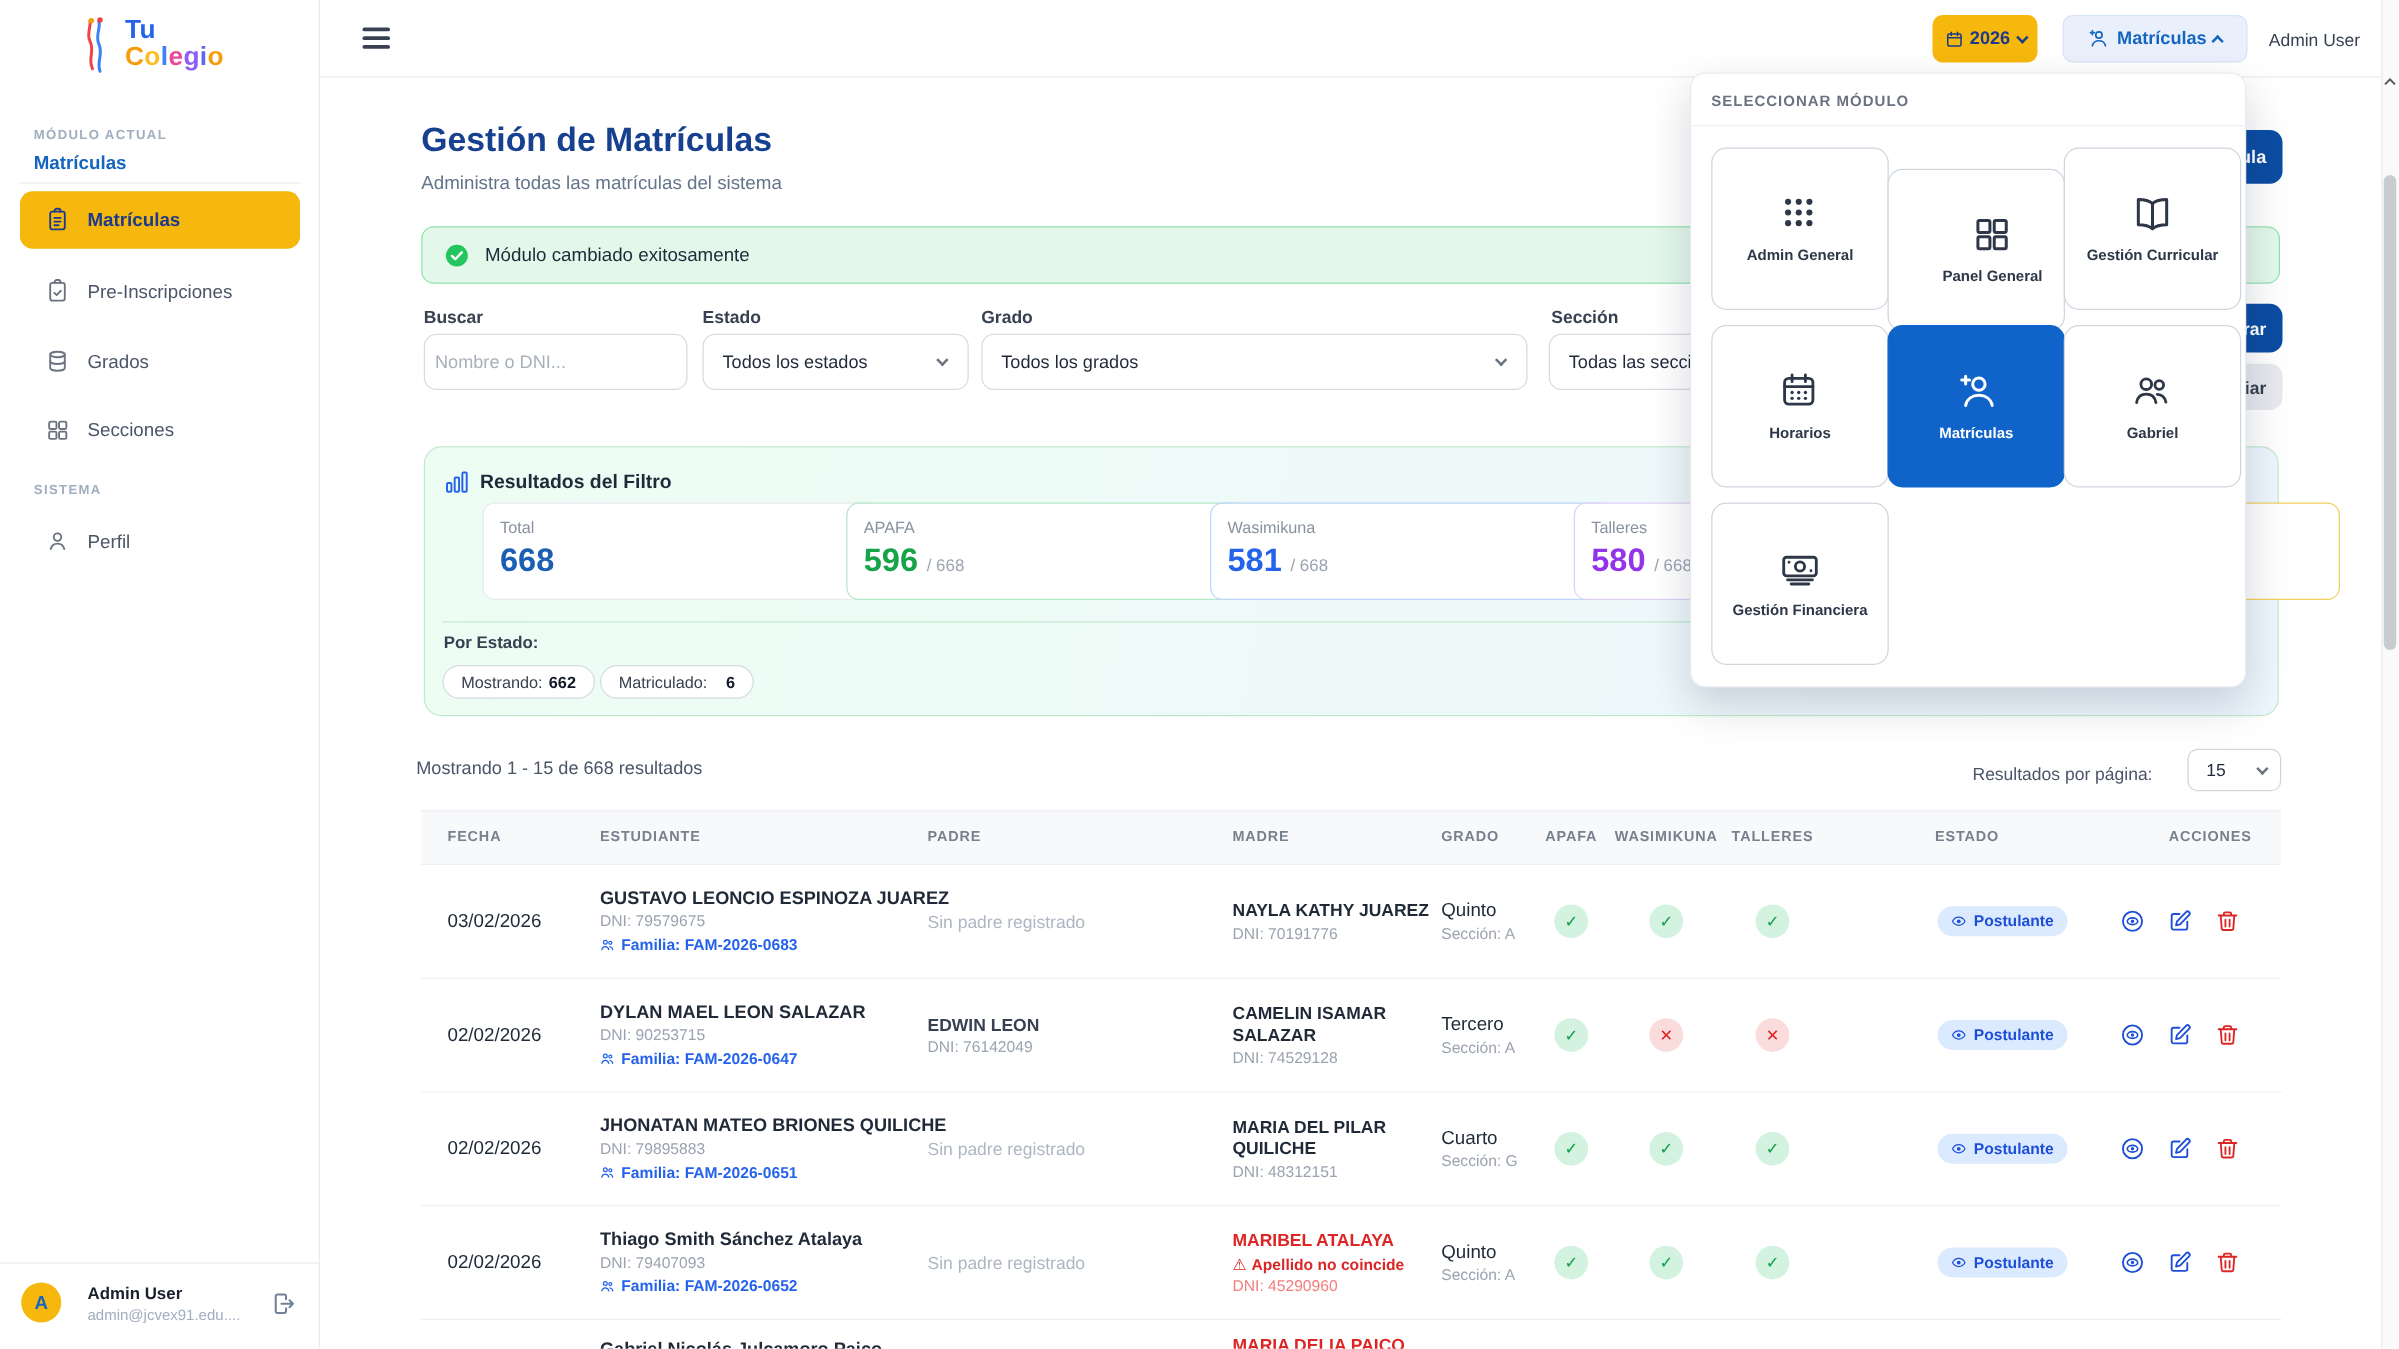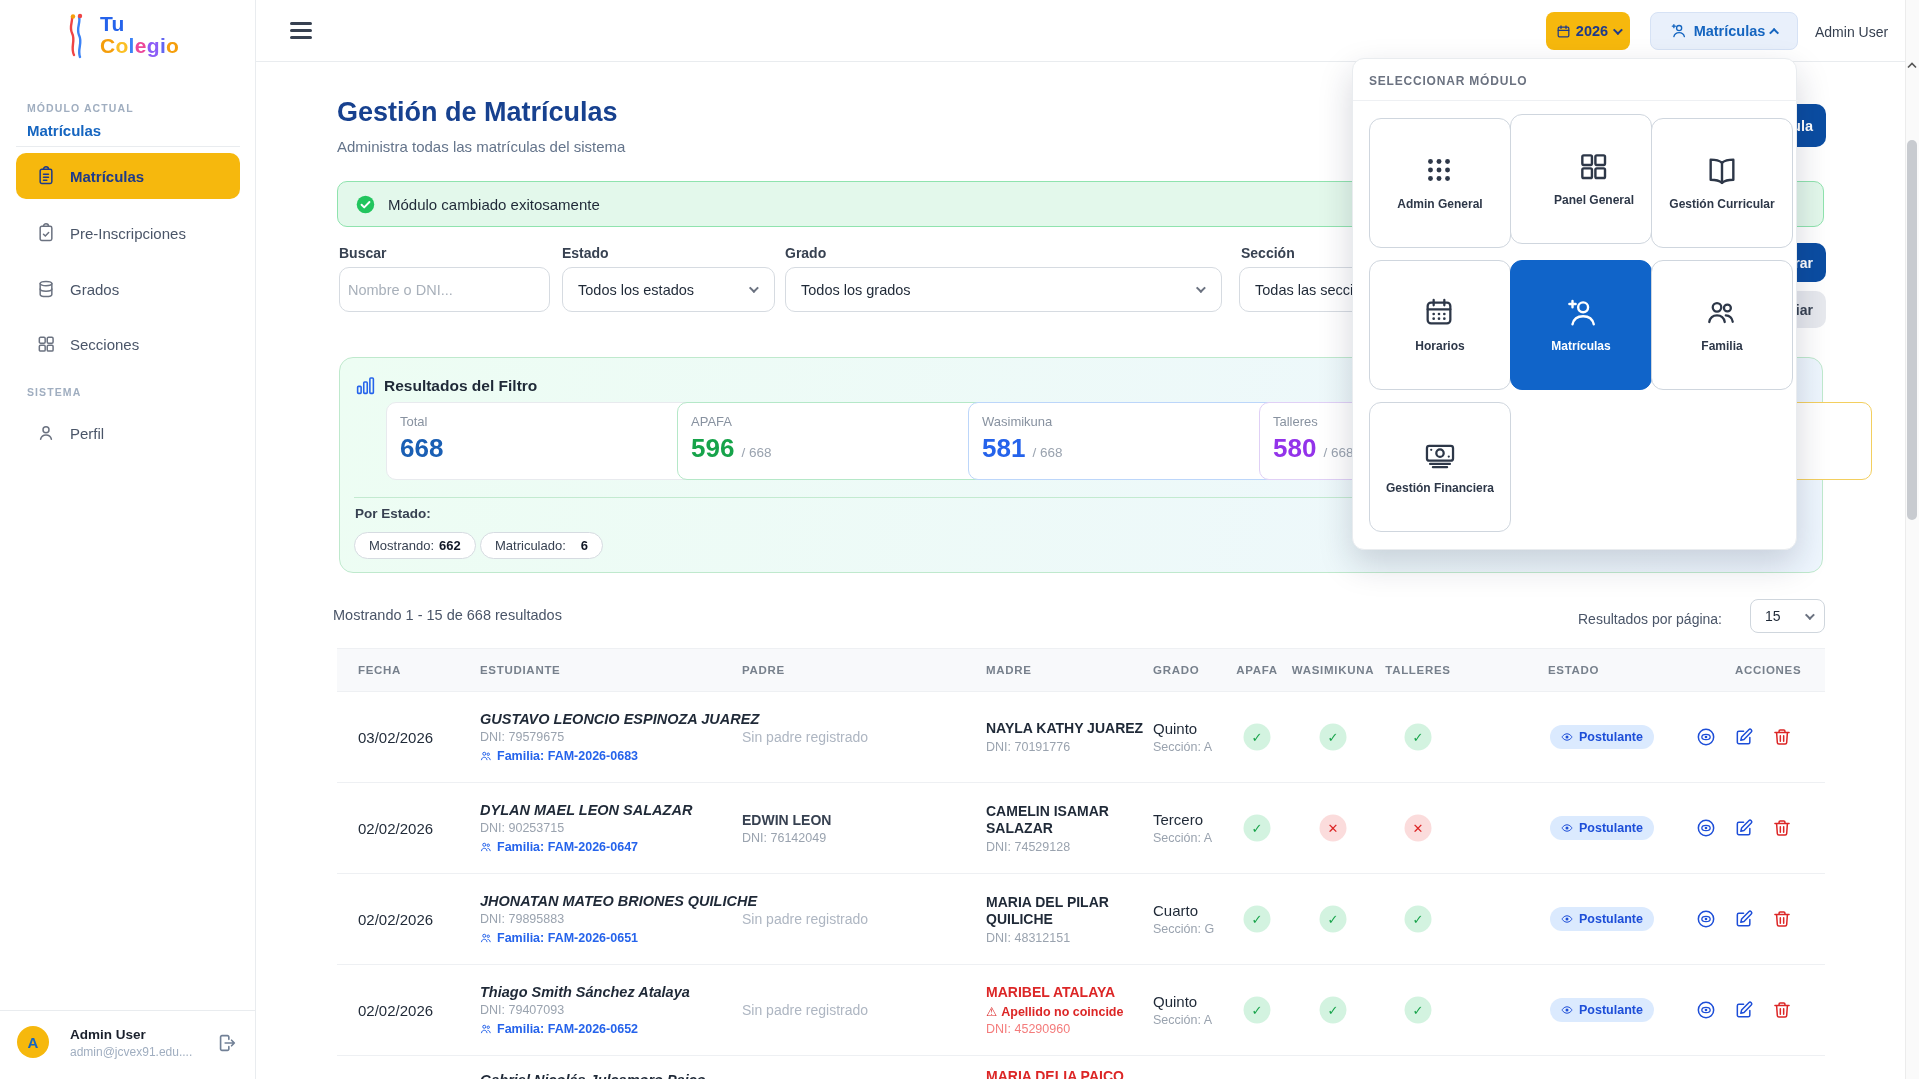--- a/index.html
+++ b/index.html
@@ -79,21 +79,21 @@
   #perpage .chev { color:#6b7280; margin-right:12px; }
 
   
   #table { left:337px; top:648px; width:1488px; height:520px; }
   #thead { position:absolute; left:0; top:0; width:1488px; height:44px; background:#f8f9fb; border-top:1px solid #eef0f3; border-bottom:1px solid #eef0f3; }
   .th { position:absolute; top:15px; font-size:11.5px; font-weight:700; color:#77808c; letter-spacing:.7px; }
   .trow { position:absolute; left:0; width:1488px; height:91px; border-bottom:1px solid #eef0f3; }
   .cell { position:absolute; top:50%; transform:translateY(-50%); }
   .c-fecha { left:21px; font-size:15px; color:#1f2937; font-weight:500; }
   .c-est { left:143px; width:252px; }
-  .s-name { font-size:14.5px; font-weight:700; color:#1f2937; white-space:nowrap;font-style:italic; }
+  .s-name { font-size:14.5px; font-weight:700; color:#1f2937; white-space:nowrap; }
   .s-dni { font-size:12.5px; color:#9aa3af; margin-top:3px; }
   .s-fam { margin-top:5px; font-size:12.5px; font-weight:600; color:#2563eb; display:flex; align-items:center; gap:5px; cursor:pointer; }
   .c-padre { left:405px; width:165px; }
   .p-none { font-size:14px; color:#aeb6c2; }
   .p-name { font-size:14px; font-weight:600; color:#374151; }
   .c-madre { left:649px; width:160px; }
   .m-name { font-size:14px; font-weight:700; color:#1f2937; line-height:17px; }
   .m-warn { margin-top:3px; font-size:12.5px; font-weight:700; color:#dc2626; display:flex; gap:4px; align-items:center; }
   .red .m-name { color:#dc2626; }
   .red .s-dni { color:#f47c7c; }
@@ -587,21 +587,21 @@
             <circle cx="7" cy="15" r="2.3"></circle>
             <circle cx="15" cy="15" r="2.3"></circle>
             <circle cx="23" cy="15" r="2.3"></circle>
             <circle cx="7" cy="23" r="2.3"></circle>
             <circle cx="15" cy="23" r="2.3"></circle>
             <circle cx="23" cy="23" r="2.3"></circle>
           </svg>
         </span>
     <span class="mlabel">Admin General</span>
   </div>
-      <div class="mcard" style="left: 157px; top: 55px; padding-left: 26px;">
+      <div class="mcard" style="left: 157px; top: 76px; padding-left: 26px;">
     <span class="mic">
           <svg viewBox="0 0 24 24" width="32" height="32" fill="none" stroke="currentColor" stroke-linecap="round" stroke-linejoin="round" stroke-width="1.8">
             <rect x="4" y="4" width="7.2" height="7.2" rx="1"></rect>
             <rect x="13.8" y="4" width="7.2" height="7.2" rx="1"></rect>
             <rect x="4" y="13.8" width="7.2" height="7.2" rx="1"></rect>
             <rect x="13.8" y="13.8" width="7.2" height="7.2" rx="1"></rect>
           </svg>
         </span>
     <span class="mlabel">Panel General</span>
   </div>
@@ -643,21 +643,21 @@
   </div>
       <div class="mcard" style="left: 298px; top: 201px;">
     <span class="mic">
           <svg viewBox="0 0 24 24" width="32" height="32" fill="none" stroke="currentColor" stroke-linecap="round" stroke-linejoin="round" stroke-width="1.7">
             <circle cx="9" cy="8.5" r="3.2"></circle>
             <path d="M3.2 19.5c.6-3.3 2.9-5 5.8-5s5.2 1.7 5.8 5"></path>
             <circle cx="16.8" cy="9" r="2.6"></circle>
             <path d="M15.6 14.6c2.6.1 4.6 1.7 5.2 4.7"></path>
           </svg>
         </span>
-    <span class="mlabel">Familia</span>
+    <span class="mlabel">Gabriel</span>
   </div>
       <div class="mcard" style="left: 16px; top: 343px;">
     <span class="mic">
           <svg viewBox="0 0 24 24" width="34" height="34" fill="none" stroke="currentColor" stroke-linecap="round" stroke-linejoin="round" stroke-width="1.6">
             <rect x="2.8" y="5.5" width="18.4" height="10.5" rx="1.6"></rect>
             <circle cx="12" cy="10.7" r="2.6"></circle>
             <path d="M5.8 8.3v.01 M18.2 13.1v.01"></path>
             <path d="M5 18.3h14 M7 20.6h10"></path>
           </svg>
         </span>

